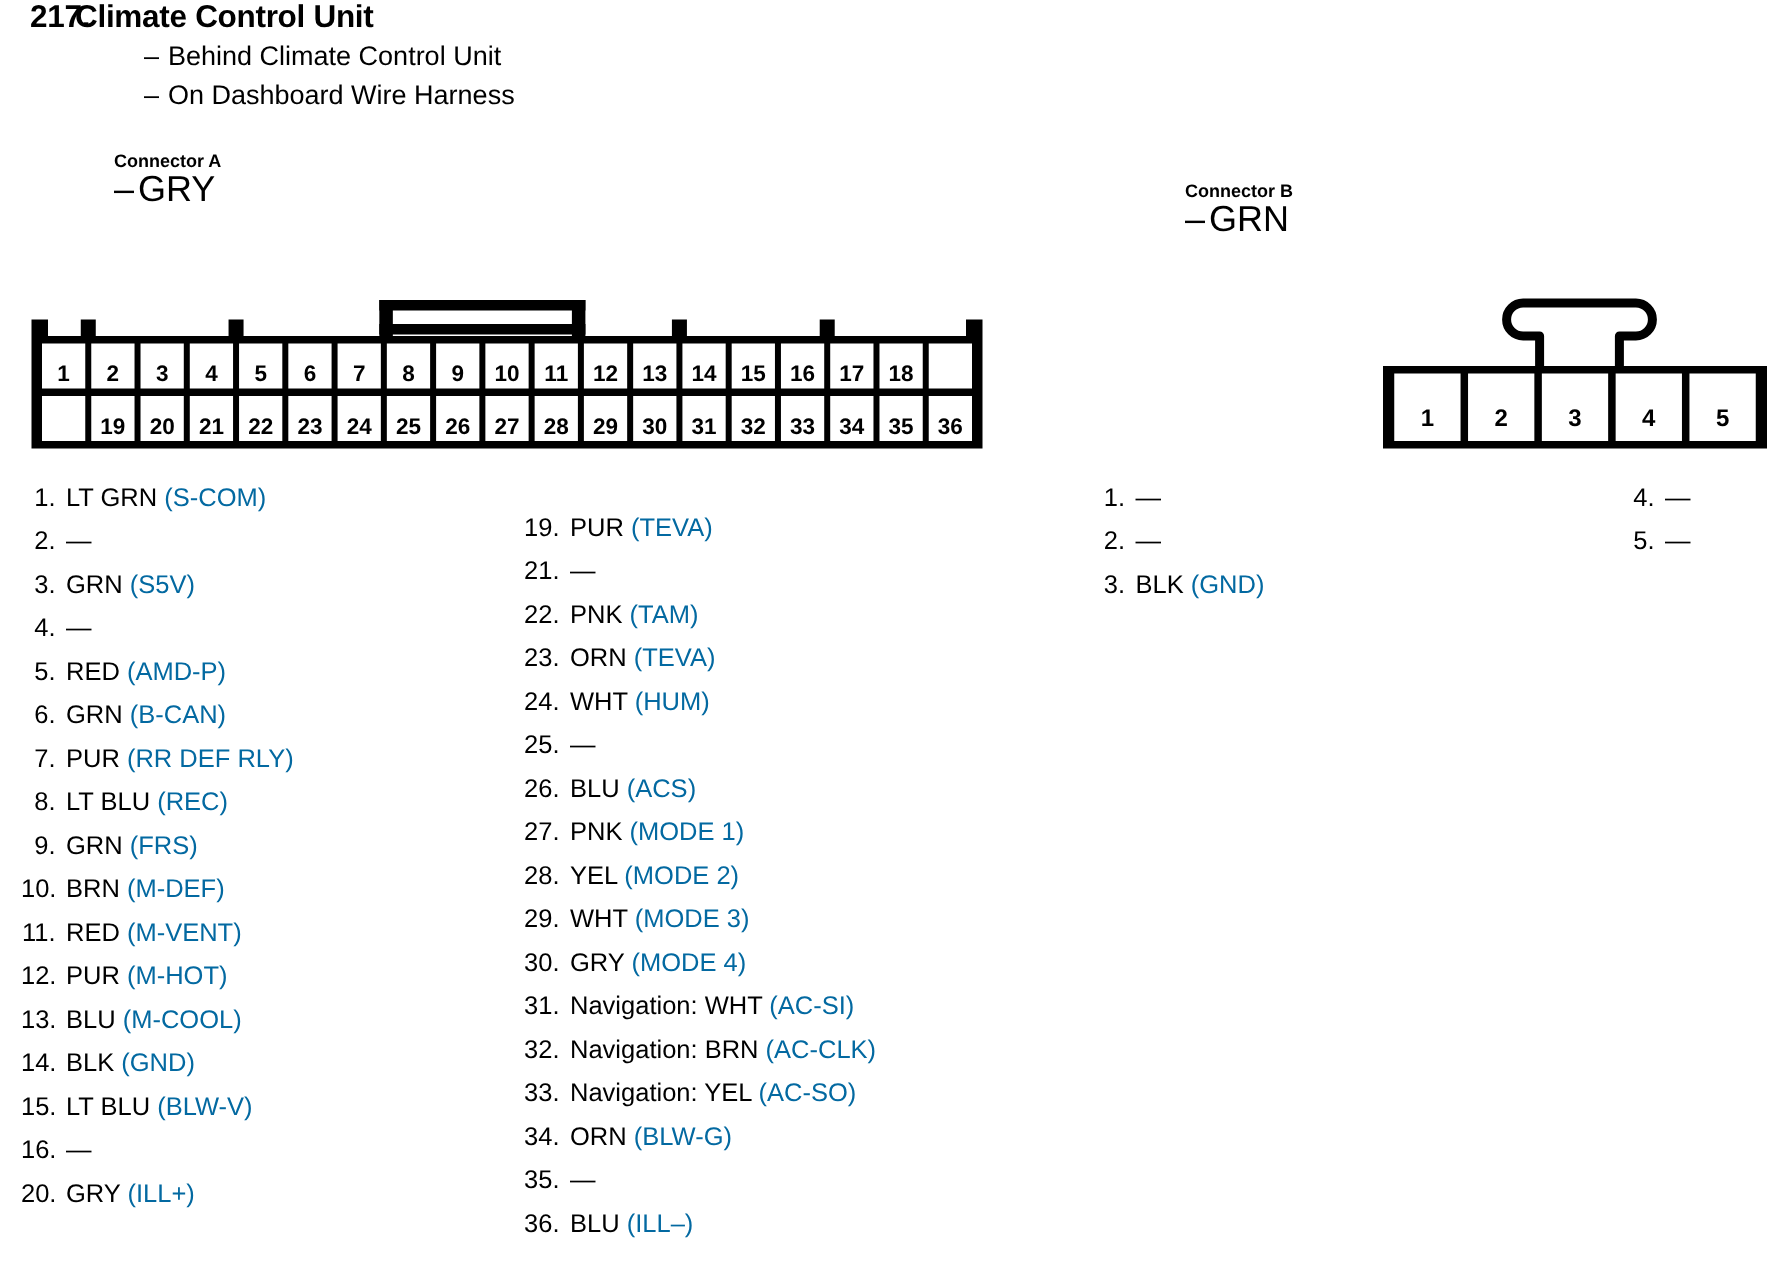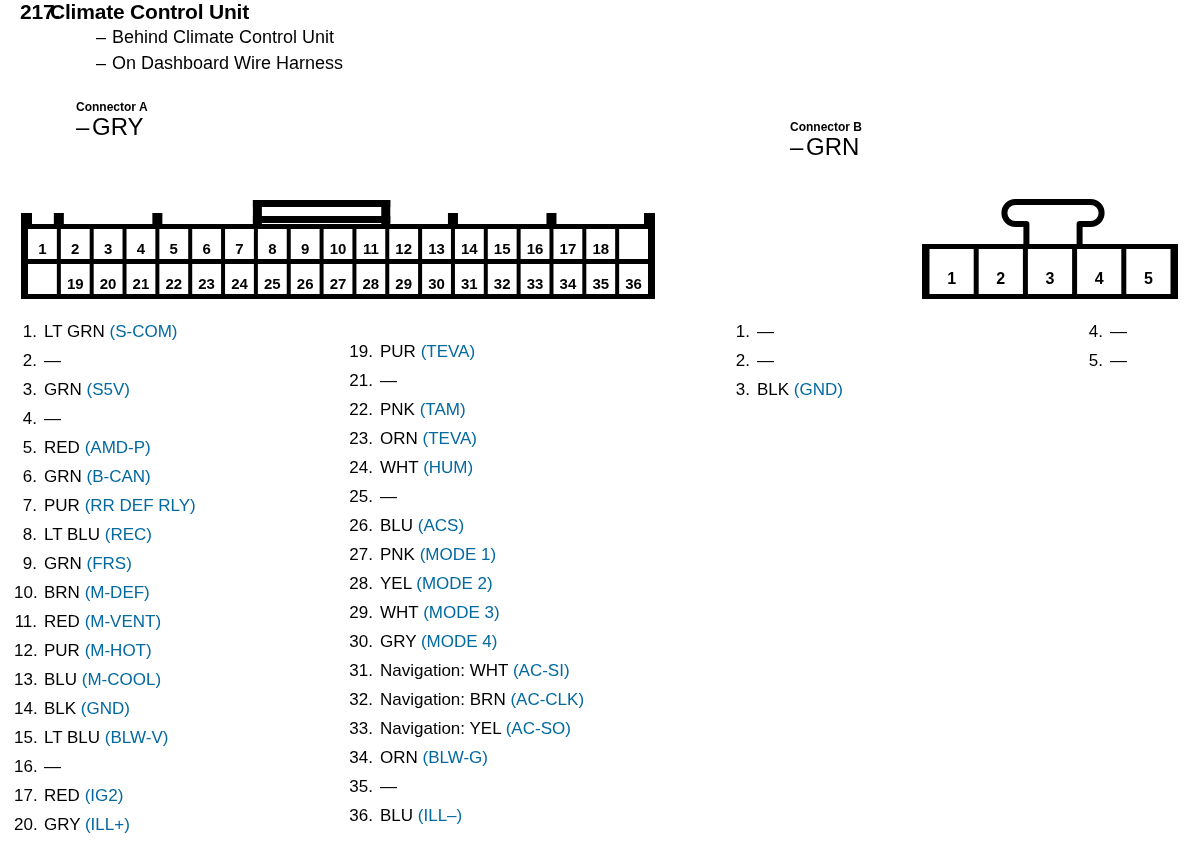--- a/index.html
+++ b/index.html
@@ -271,24 +271,20 @@
     </div>
     <div class="pinrow">
       <span class="idx">15.</span>
       <span class="body"><span>LT BLU</span><span class="sig"> (BLW-V)</span></span>
     </div>
     <div class="pinrow">
       <span class="idx">16.</span>
       <span class="body"><span>—</span></span>
     </div>
     <div class="pinrow">
-      <span class="idx">17.</span>
-      <span class="body"><span>RED</span><span class="sig"> (IG2)</span></span>
-    </div>
-    <div class="pinrow">
       <span class="idx">20.</span>
       <span class="body"><span>GRY</span><span class="sig"> (ILL+)</span></span>
     </div>
   </div>
 <div class="pinlist" id="listA2">
     <div class="pinrow">
       <span class="idx">19.</span>
       <span class="body"><span>PUR</span><span class="sig"> (TEVA)</span></span>
     </div>
     <div class="pinrow">

